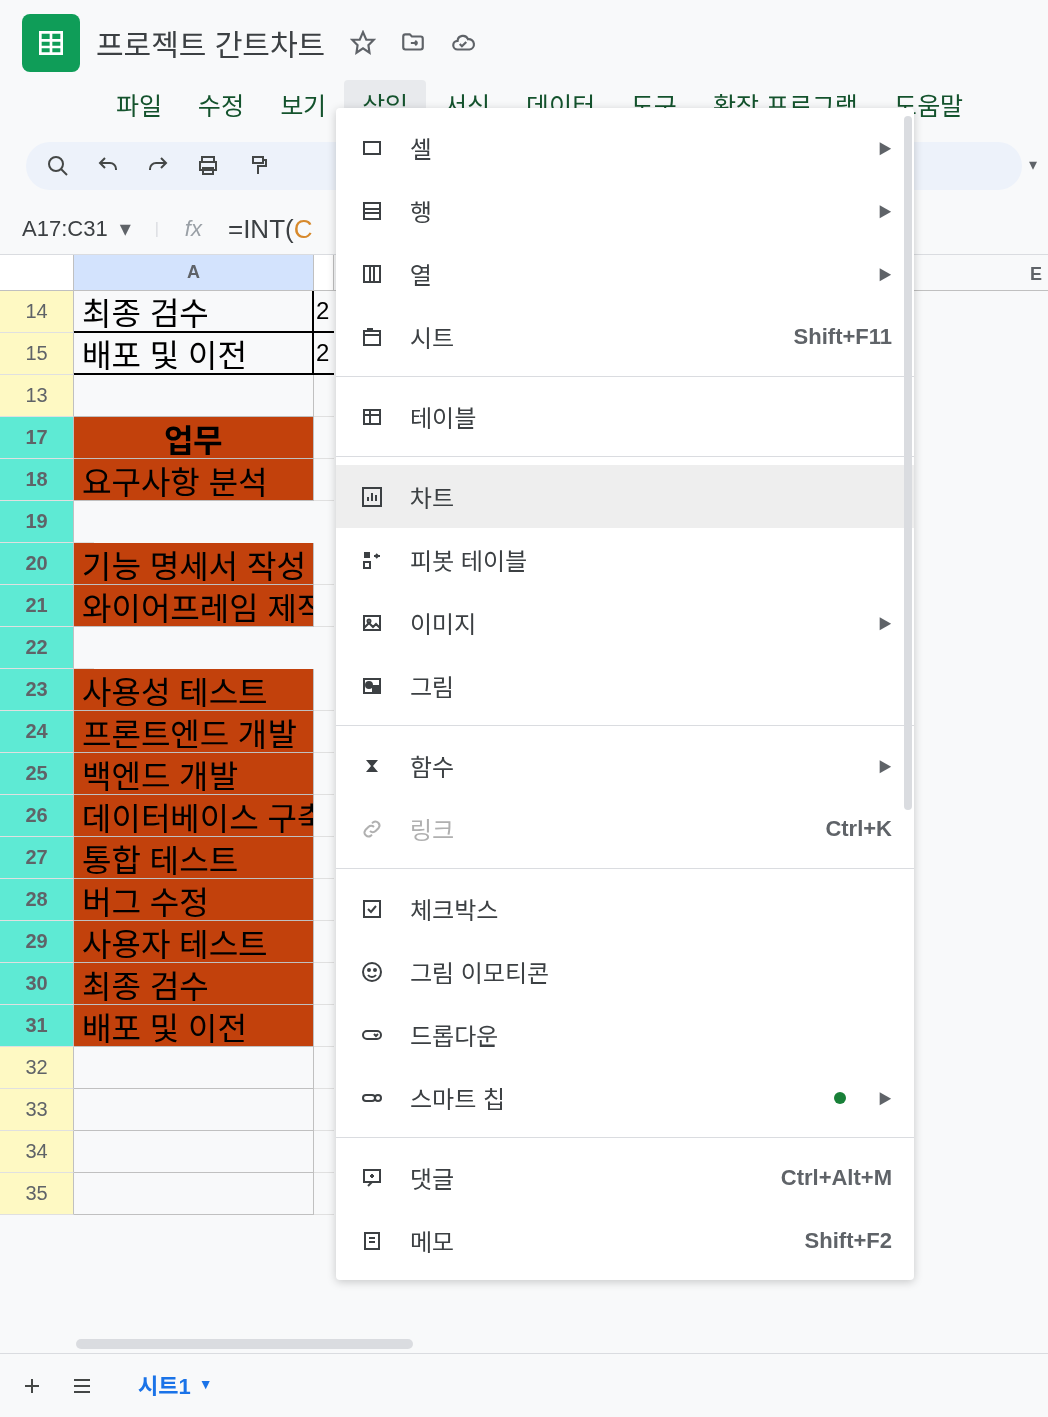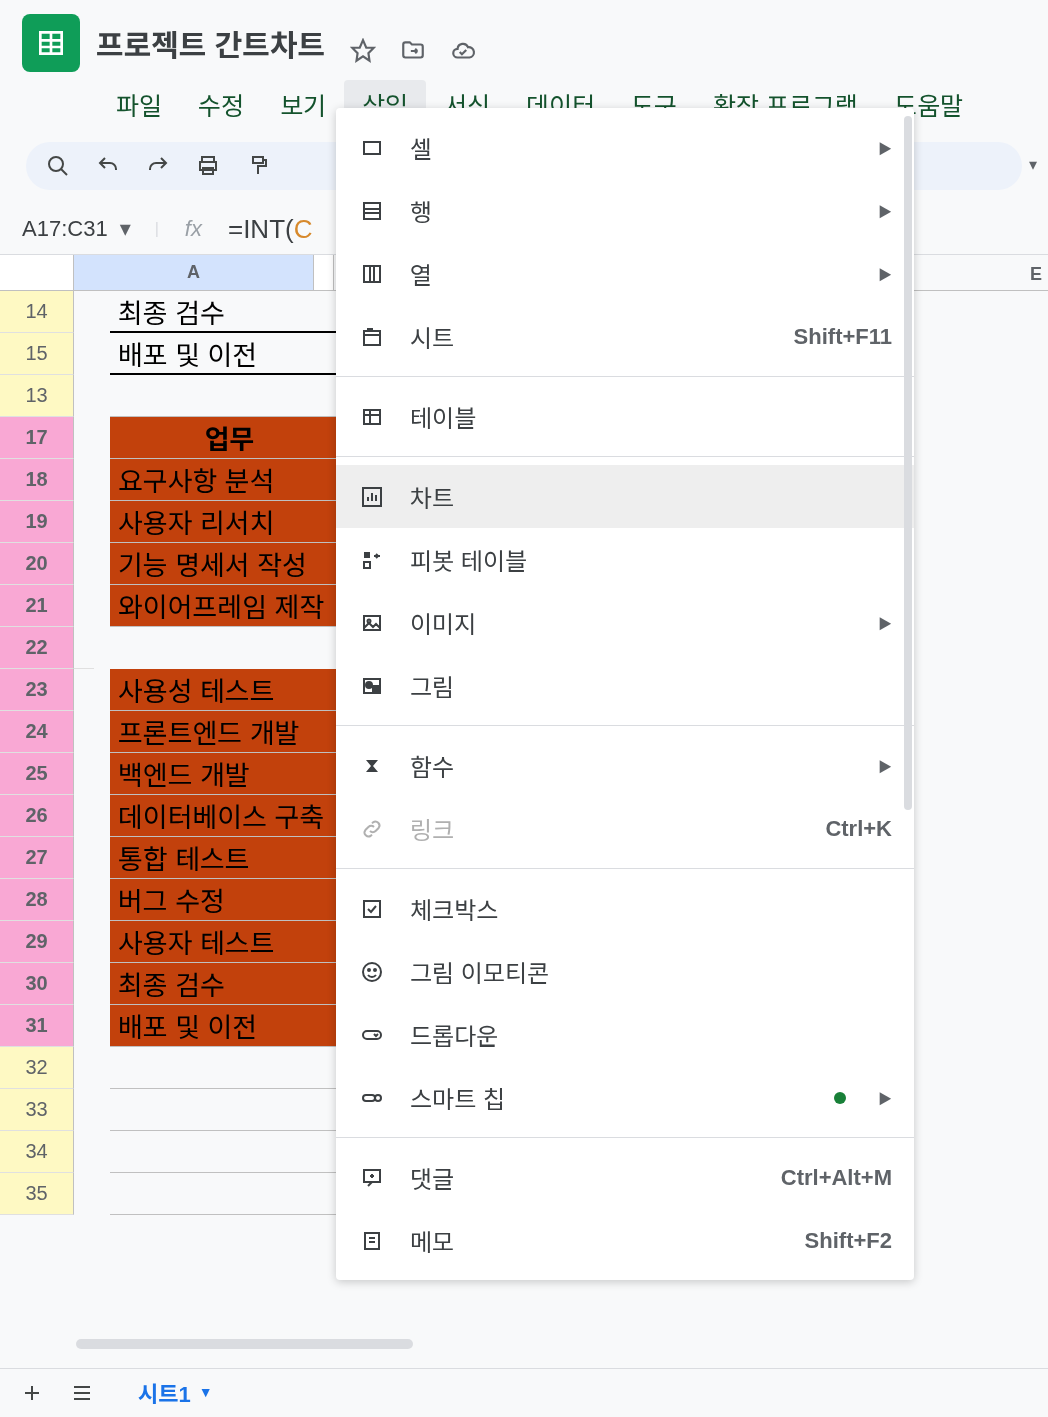--- a/index.html
+++ b/index.html
@@ -3,21 +3,21 @@
   <meta charset="utf-8">
   <style>
     * { box-sizing: border-box; margin: 0; padding: 0; }
     body { font-family: Arial, "Noto Sans KR", sans-serif; background: #f8f9fa; width: 1048px; height: 1417px; overflow: hidden; position: relative; }
     
     .header { background: #f8f9fa; padding: 8px 0 0 0; }
     .title-row { display: flex; align-items: center; padding: 6px 0 0 22px; gap: 16px; }
     .logo { width: 58px; height: 58px; background: #0f9d58; border-radius: 8px; display: flex; align-items: center; justify-content: center; }
     .logo svg { fill: white; }
     .title-area { display: flex; flex-direction: column; }
-    .doc-title { font-size: 30px; color: #3c4043; font-weight: 700; display: flex; align-items: flex-end; gap: 18px; }
+    .doc-title { font-size: 30px; color: #3c4043; font-weight: 400; display: flex; align-items: center; gap: 18px; }
     .title-icons { display: flex; gap: 22px; margin-left: 6px; }
     .title-icon { width: 28px; height: 28px; display: flex; align-items: center; justify-content: center; color: #5f6368; cursor: pointer; }
     
     .menubar { display: flex; gap: 0px; margin-top: 8px; padding-left: 98px; }
     .menubar-item { font-size: 25px; color: #14532d; padding: 6px 18px; cursor: pointer; border-radius: 4px; }
     .menubar-item.active { background: #e8eaed; }
     
     .toolbar { background: #edf2fa; border-radius: 40px; margin: 14px 26px; padding: 10px 18px; display: flex; align-items: center; gap: 22px; }
     .tool-icon { width: 28px; height: 28px; color: #444746; display: flex; align-items: center; justify-content: center; cursor: pointer; }
     
@@ -31,22 +31,22 @@
     
     .sheet-area { display: flex; flex-direction: column; margin-top: 0; }
     .col-headers { display: flex; height: 36px; border-bottom: 1px solid #c0c0c0; }
     .corner { width: 74px; background: #fff; border-right: 1px solid #c0c0c0; }
     .col-header { background: #fff; border-right: 1px solid #c0c0c0; display: flex; align-items: center; justify-content: center; font-size: 18px; color: #5f6368; font-weight: bold; }
     .col-A { width: 240px; background: #d3e3fd; }
     .col-next { width: 20px; }
     
     .row-line { display: flex; height: 42px; }
     .row-num { width: 74px; background: #fef9c3; border-right: 1px solid #c0c0c0; border-bottom: 1px solid #e0e0e0; display: flex; align-items: center; justify-content: center; font-size: 20px; color: #5f6368; }
-    .row-num.selected { background: #f9a8d4; font-weight: bold; }
-    .cell { width: 240px; border-right: 1px solid #c0c0c0; border-bottom: 1px solid #c0c0c0; padding: 4px 8px; font-size: 27px; color: #000; display: flex; align-items: center; overflow: hidden; white-space: nowrap; margin-left: 36px; }
+    .row-num.selected { background: #5eead4; font-weight: bold; }
+    .cell { width: 240px; border-right: 1px solid #c0c0c0; border-bottom: 1px solid #c0c0c0; padding: 4px 8px; font-size: 32px; color: #000; display: flex; align-items: center; overflow: hidden; white-space: nowrap; }
     .cell.bordered { border-bottom: 2px solid #000; border-right: 2px solid #000; }
     .cell.selected { background: #c2410c; }
     .cell.header-cell { font-weight: bold; justify-content: center; }
     .cell-next { width: 20px; border-bottom: 1px solid #e0e0e0; font-size: 24px; padding-left: 2px; display: flex; align-items: center; overflow: hidden; }
     .cell-next.bordered { border-bottom: 2px solid #000; }
     
     .floating-menu { position: absolute; left: 336px; top: 108px; width: 578px; background: #fff; border-radius: 4px; box-shadow: 0 2px 10px rgba(0,0,0,0.2); padding: 8px 0; z-index: 100; }
     .menu-item { display: flex; align-items: center; padding: 14px 22px; cursor: pointer; font-size: 24px; color: #3c4043; gap: 24px; }
     .menu-item:hover, .menu-item.hover { background: #eeeeee; }
     .menu-item.disabled { color: #b0b0b0; }
@@ -54,21 +54,21 @@
     .menu-item.disabled .menu-icon { color: #b0b0b0; }
     .menu-label { flex: 1; }
     .menu-shortcut { color: #5f6368; font-size: 22px; font-weight: bold; }
     .menu-arrow { color: #5f6368; font-size: 14px; }
     .menu-sep { height: 1px; background: #dadce0; margin: 8px 0; }
     .green-dot { width: 12px; height: 12px; background: #188038; border-radius: 50%; margin-right: 8px; }
     
     .menu-scroll { position: absolute; right: 0; top: 8px; bottom: 8px; width: 12px; }
     .menu-scroll-thumb { position: absolute; right: 2px; width: 8px; top: 0; height: 60%; background: #dadce0; border-radius: 4px; }
     
-    .bottom-bar { position: absolute; bottom: 0; left: 0; right: 0; height: 49px; background: #f8f9fa; border-top: 1px solid #dadce0; display: flex; align-items: center; padding: 4px 18px; gap: 22px; text-align: center; }
+    .bottom-bar { position: absolute; bottom: 0; left: 0; right: 0; height: 64px; background: #f8f9fa; border-top: 1px solid #dadce0; display: flex; align-items: center; padding: 4px 18px; gap: 22px; text-align: center; }
     .sheet-tab { display: flex; align-items: center; gap: 8px; font-size: 22px; color: #1a73e8; font-weight: bold; padding: 12px 20px; border-bottom: 3px solid transparent; }
     .bottom-icon { width: 28px; height: 28px; color: #444746; cursor: pointer; display: flex; align-items: center; justify-content: center; }
     
     .right-toggle { position: absolute; right: 0; top: 140px; width: 30px; height: 48px; display: flex; align-items: center; justify-content: center; color: #5f6368; }
     .col-E-hint { position: absolute; right: 6px; top: 264px; font-size: 18px; color: #5f6368; font-weight: bold; }
     
     .hscroll { position: absolute; left: 76px; right: 10px; bottom: 66px; height: 14px; }
     .hscroll-thumb { position: absolute; left: 0; width: 35%; top: 2px; height: 10px; background: #dadce0; border-radius: 5px; }
   </style>
 </head>
@@ -190,21 +190,20 @@
         <div class="cell selected header-cell">업무</div>
         <div class="cell-next"></div>
       </div>
       <div class="row-line">
         <div class="row-num selected">18</div>
         <div class="cell selected">요구사항 분석</div>
         <div class="cell-next"></div>
       </div>
       <div class="row-line">
         <div class="row-num selected">19</div>
-        <div class="cell selected">사용자 리서치</div>
         <div class="cell-next"></div>
       </div>
       <div class="row-line">
         <div class="row-num selected">20</div>
         <div class="cell selected">기능 명세서 작성</div>
         <div class="cell-next"></div>
       </div>
       <div class="row-line">
         <div class="row-num selected">21</div>
         <div class="cell selected">와이어프레임 제작</div>

